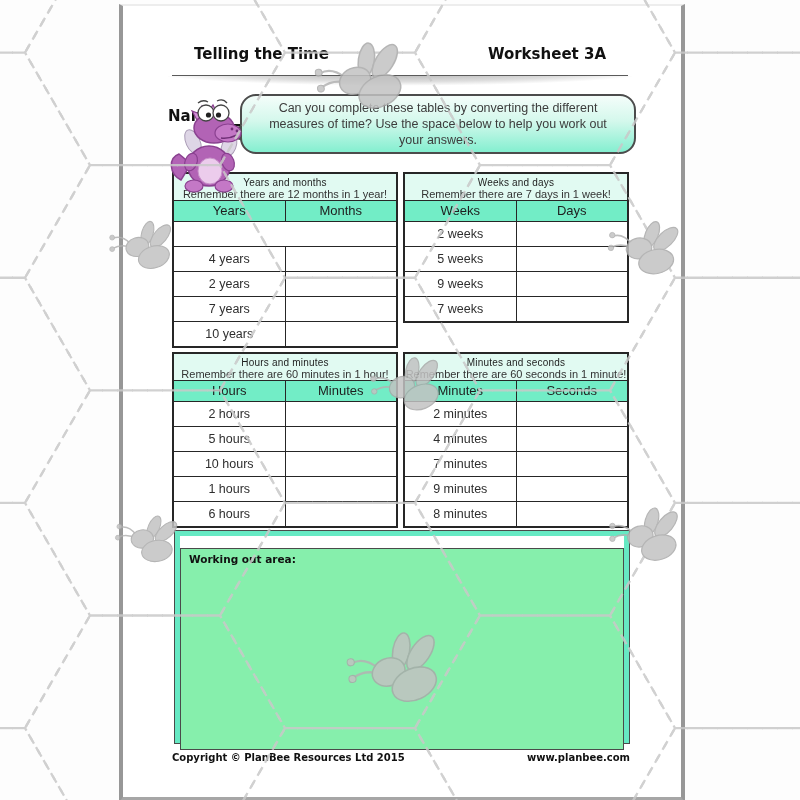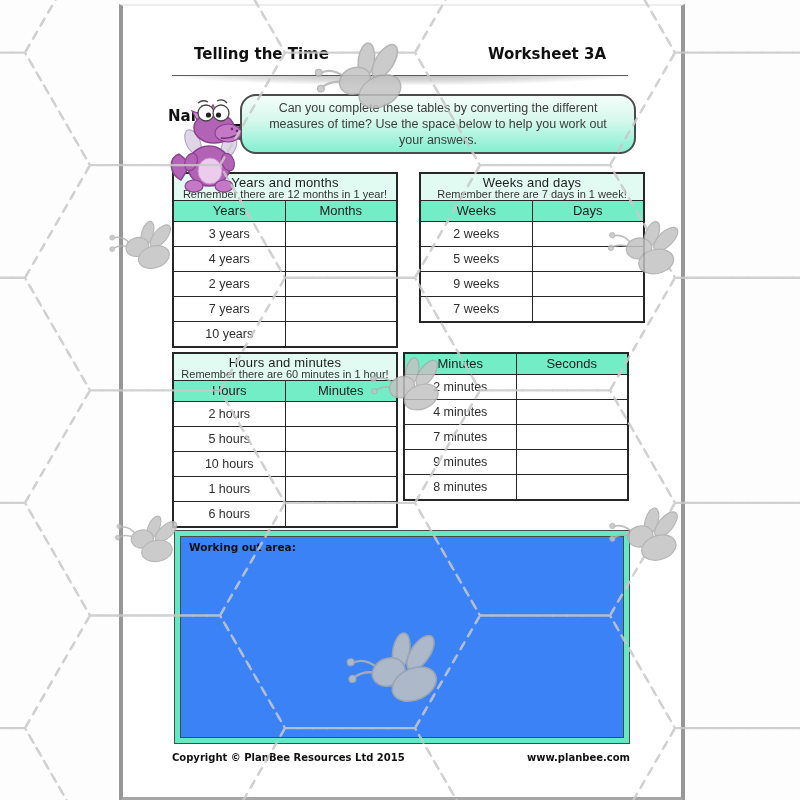--- a/index.html
+++ b/index.html
@@ -37,35 +37,35 @@
           display:flex;align-items:center;justify-content:center;text-align:center;
           font-size:12.5px;line-height:1.28;color:#3c3c3c;padding:4px 24px;}
   .bubble-tail-border{position:absolute;left:94px;top:119px;width:0;height:0;z-index:2;
           border-top:8px solid transparent;border-bottom:8px solid transparent;border-right:26px solid #4c4c4c;}
   .bubble-tail-fill{position:absolute;left:99px;top:121px;width:0;height:0;z-index:3;
           border-top:6px solid transparent;border-bottom:6px solid transparent;border-right:24px solid #e3fbf3;}
 
   
   .wtable{position:absolute;width:226px;background:#fff;border:2px solid #262626;box-sizing:border-box;z-index:2;}
   .t-titlebox{background:#e1faf2;border-bottom:1px solid #262626;height:27px;text-align:center;padding-top:1px;box-sizing:border-box;}
-  .t-title{font-size:13px;color:#1e1e1e;line-height:15px;letter-spacing:.2px;}
+  .t-title{font-size:10px;color:#1e1e1e;line-height:15px;letter-spacing:.2px;}
   .t-reminder{font-size:11px;color:#333;line-height:9px;}
   .t-cols{display:flex;background:#72edc6;border-bottom:1px solid #262626;height:20px;}
   .t-col{flex:1;text-align:center;font-size:13px;line-height:20px;color:#1e1e1e;}
   .t-col:first-child{border-right:1px solid #262626;}
   .t-row{display:flex;height:24px;border-bottom:1px solid #262626;}
   .t-row:last-child{border-bottom:none;}
   .t-cell{flex:1;box-sizing:border-box;}
   .t-q{text-align:center;font-size:12.5px;line-height:24px;color:#2e2e2e;border-right:1px solid #262626;}
 
   
   .workbox-outer{position:absolute;left:51px;top:524px;width:456px;height:214px;box-sizing:border-box;
                  border:1px solid #4a4a4a;z-index:2;}
   .workbox-teal{width:100%;height:100%;box-sizing:border-box;border:5px solid #66e9c3;}
-  .workbox-inner{width:100%;height:100%;box-sizing:border-box;border:1px solid #4a4a4a;background:#3b82f6;}
+  .workbox-inner{width:100%;height:100%;box-sizing:border-box;border:1px solid #4a4a4a;background:#86efac;margin-top:12px;}
   .work-label{font-weight:bold;font-size:10.5px;color:#111;font-family:"DejaVu Sans",sans-serif;padding:4px 0 0 8px;}
 
   
   .footer{position:absolute;left:49px;top:746px;width:458px;display:flex;justify-content:space-between;z-index:2;}
   .footer div{font-weight:bold;font-size:10px;color:#111;font-family:"DejaVu Sans",sans-serif;}
 
   
   .watermark{position:absolute;left:0;top:0;width:800px;height:800px;z-index:9;pointer-events:none;opacity:.85;}
 </style>
 </head>
@@ -117,41 +117,40 @@
     <div id="table-0" class="wtable" style="left:49px;top:166px;">
         <div class="t-titlebox">
           <div class="t-title">Years and months</div>
           <div class="t-reminder">Remember there are 12 months in 1 year!</div>
         </div>
         <div class="t-cols">
           <div class="t-col">Years</div>
           <div class="t-col">Months</div>
         </div>
         <div class="t-row">
-          <div class="t-cell t-q">3 years</div>
           <div class="t-cell t-a"></div>
         </div>
         <div class="t-row">
           <div class="t-cell t-q">4 years</div>
           <div class="t-cell t-a"></div>
         </div>
         <div class="t-row">
           <div class="t-cell t-q">2 years</div>
           <div class="t-cell t-a"></div>
         </div>
         <div class="t-row">
           <div class="t-cell t-q">7 years</div>
           <div class="t-cell t-a"></div>
         </div>
         <div class="t-row">
           <div class="t-cell t-q">10 years</div>
           <div class="t-cell t-a"></div>
         </div>
       </div>
-    <div id="table-1" class="wtable" style="left:280px;top:166px;margin-left:16px;">
+    <div id="table-1" class="wtable" style="left:280px;top:166px;">
         <div class="t-titlebox">
           <div class="t-title">Weeks and days</div>
           <div class="t-reminder">Remember there are 7 days in 1 week!</div>
         </div>
         <div class="t-cols">
           <div class="t-col">Weeks</div>
           <div class="t-col">Days</div>
         </div>
         <div class="t-row">
           <div class="t-cell t-q">2 weeks</div>
@@ -194,20 +193,24 @@
         <div class="t-row">
           <div class="t-cell t-q">1 hours</div>
           <div class="t-cell t-a"></div>
         </div>
         <div class="t-row">
           <div class="t-cell t-q">6 hours</div>
           <div class="t-cell t-a"></div>
         </div>
       </div>
     <div id="table-3" class="wtable" style="left:280px;top:346px;">
+        <div class="t-titlebox">
+          <div class="t-title">Minutes and seconds</div>
+          <div class="t-reminder">Remember there are 60 seconds in 1 minute!</div>
+        </div>
         <div class="t-cols">
           <div class="t-col">Minutes</div>
           <div class="t-col">Seconds</div>
         </div>
         <div class="t-row">
           <div class="t-cell t-q">2 minutes</div>
           <div class="t-cell t-a"></div>
         </div>
         <div class="t-row">
           <div class="t-cell t-q">4 minutes</div>

